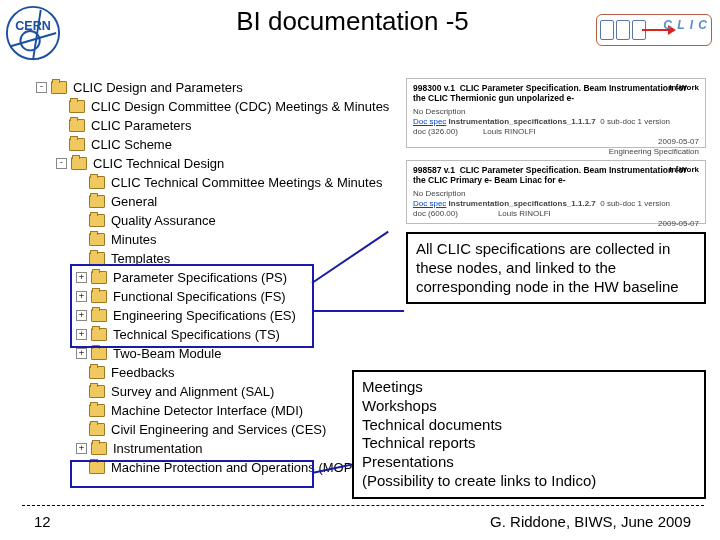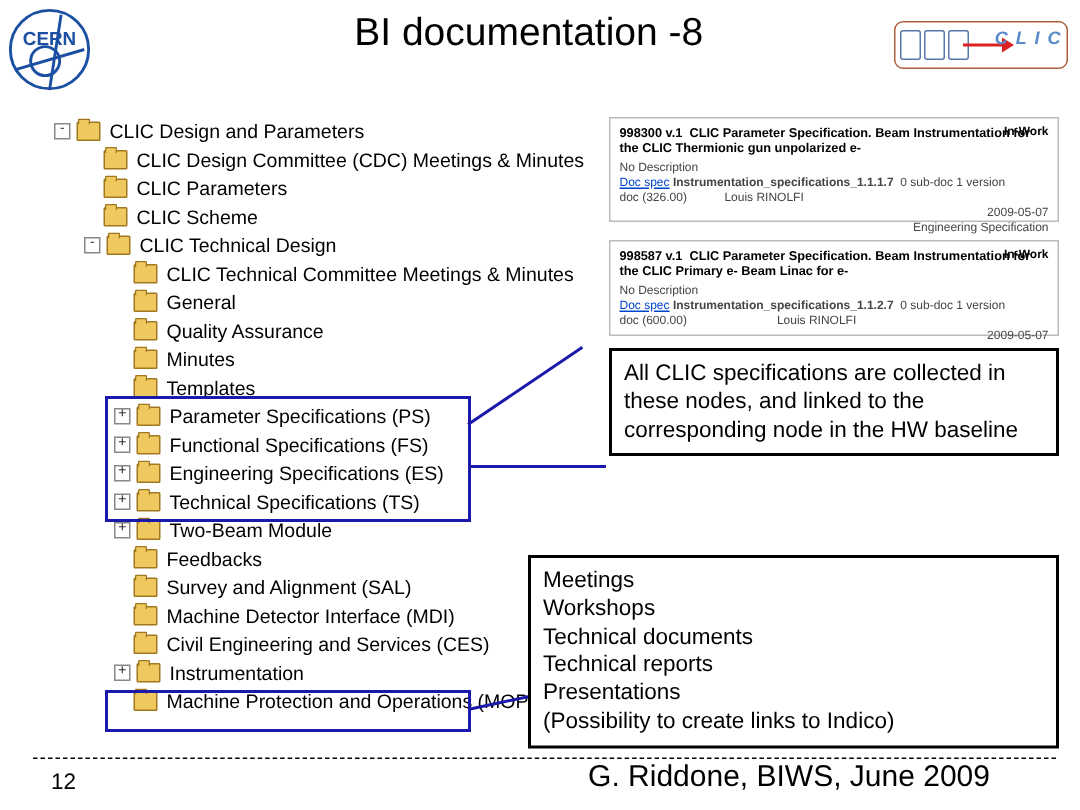--- a/index.html
+++ b/index.html
@@ -164,41 +164,41 @@
     border-top: 1.5px dashed #000;
   }
   .slide-num {
     position: absolute;
     left: 34px; bottom: 10px;
     font-size: 15px;
     color: #000;
   }
   .author {
     position: absolute;
-    right: 60px; bottom: 10px;
-    font-size: 20px;
+    right: 29px; bottom: 10px;
+    font-size: 15px;
     color: #000;
   }
 </style>
 </head>
 <body>
 
 <div class="slide">
 
   <div class="cern-logo">
     <svg viewBox="0 0 60 60">
       <circle cx="30" cy="30" r="27" fill="none" stroke="#1b4fa1" stroke-width="2"></circle>
       <circle cx="27" cy="38" r="10" fill="none" stroke="#1b4fa1" stroke-width="2"></circle>
       <line x1="30" y1="58" x2="38" y2="6" stroke="#1b4fa1" stroke-width="2"></line>
       <line x1="6" y1="44" x2="54" y2="30" stroke="#1b4fa1" stroke-width="2"></line>
       <text x="30" y="27" font-size="13" fill="#1b4fa1" font-family="Arial" font-weight="bold" text-anchor="middle">CERN</text>
     </svg>
   </div>
 
-  <div class="title">BI documentation -8</div>
+  <div class="title">BI documentation -5</div>
 
   <div class="clic-logo">
     <div class="frame"></div>
     <div class="boxes">
         <div class="box"></div>
         <div class="box"></div>
         <div class="box"></div>
       </div>
     <div class="arrow"></div>
     <div class="label">C L I C</div>
@@ -332,21 +332,21 @@
       <div style="text-align:right;">Engineering Specification</div>
     </div>
   </div>
 
   <div class="card card2">
     <span class="status">In-Work</span>
     <div class="ctitle"><span>998587 v.1</span>&nbsp;&nbsp;<span>CLIC Parameter Specification. Beam Instrumentation for the CLIC Primary e- Beam Linac for e-</span></div>
     <div class="lines">
       <div>No Description</div>
       <div><span class="link">Doc spec</span>&nbsp;<b>Instrumentation_specifications_1.1.2.7</b>&nbsp;&nbsp;<span>0 sub-doc   1 version</span></div>
-      <div style="display:flex;gap:60px;">
+      <div style="display:flex;gap:40px;">
           <span>doc (600.00)</span>
           <span>Louis RINOLFI</span>
         </div>
       <div style="text-align:right;"><span>2009-05-07</span></div>
     </div>
   </div>
 
   <div class="note note1">All CLIC specifications are collected in these nodes, and linked to the corresponding node in the HW baseline</div>
   <div class="note note2" id="note2">
       <div>Meetings</div>

